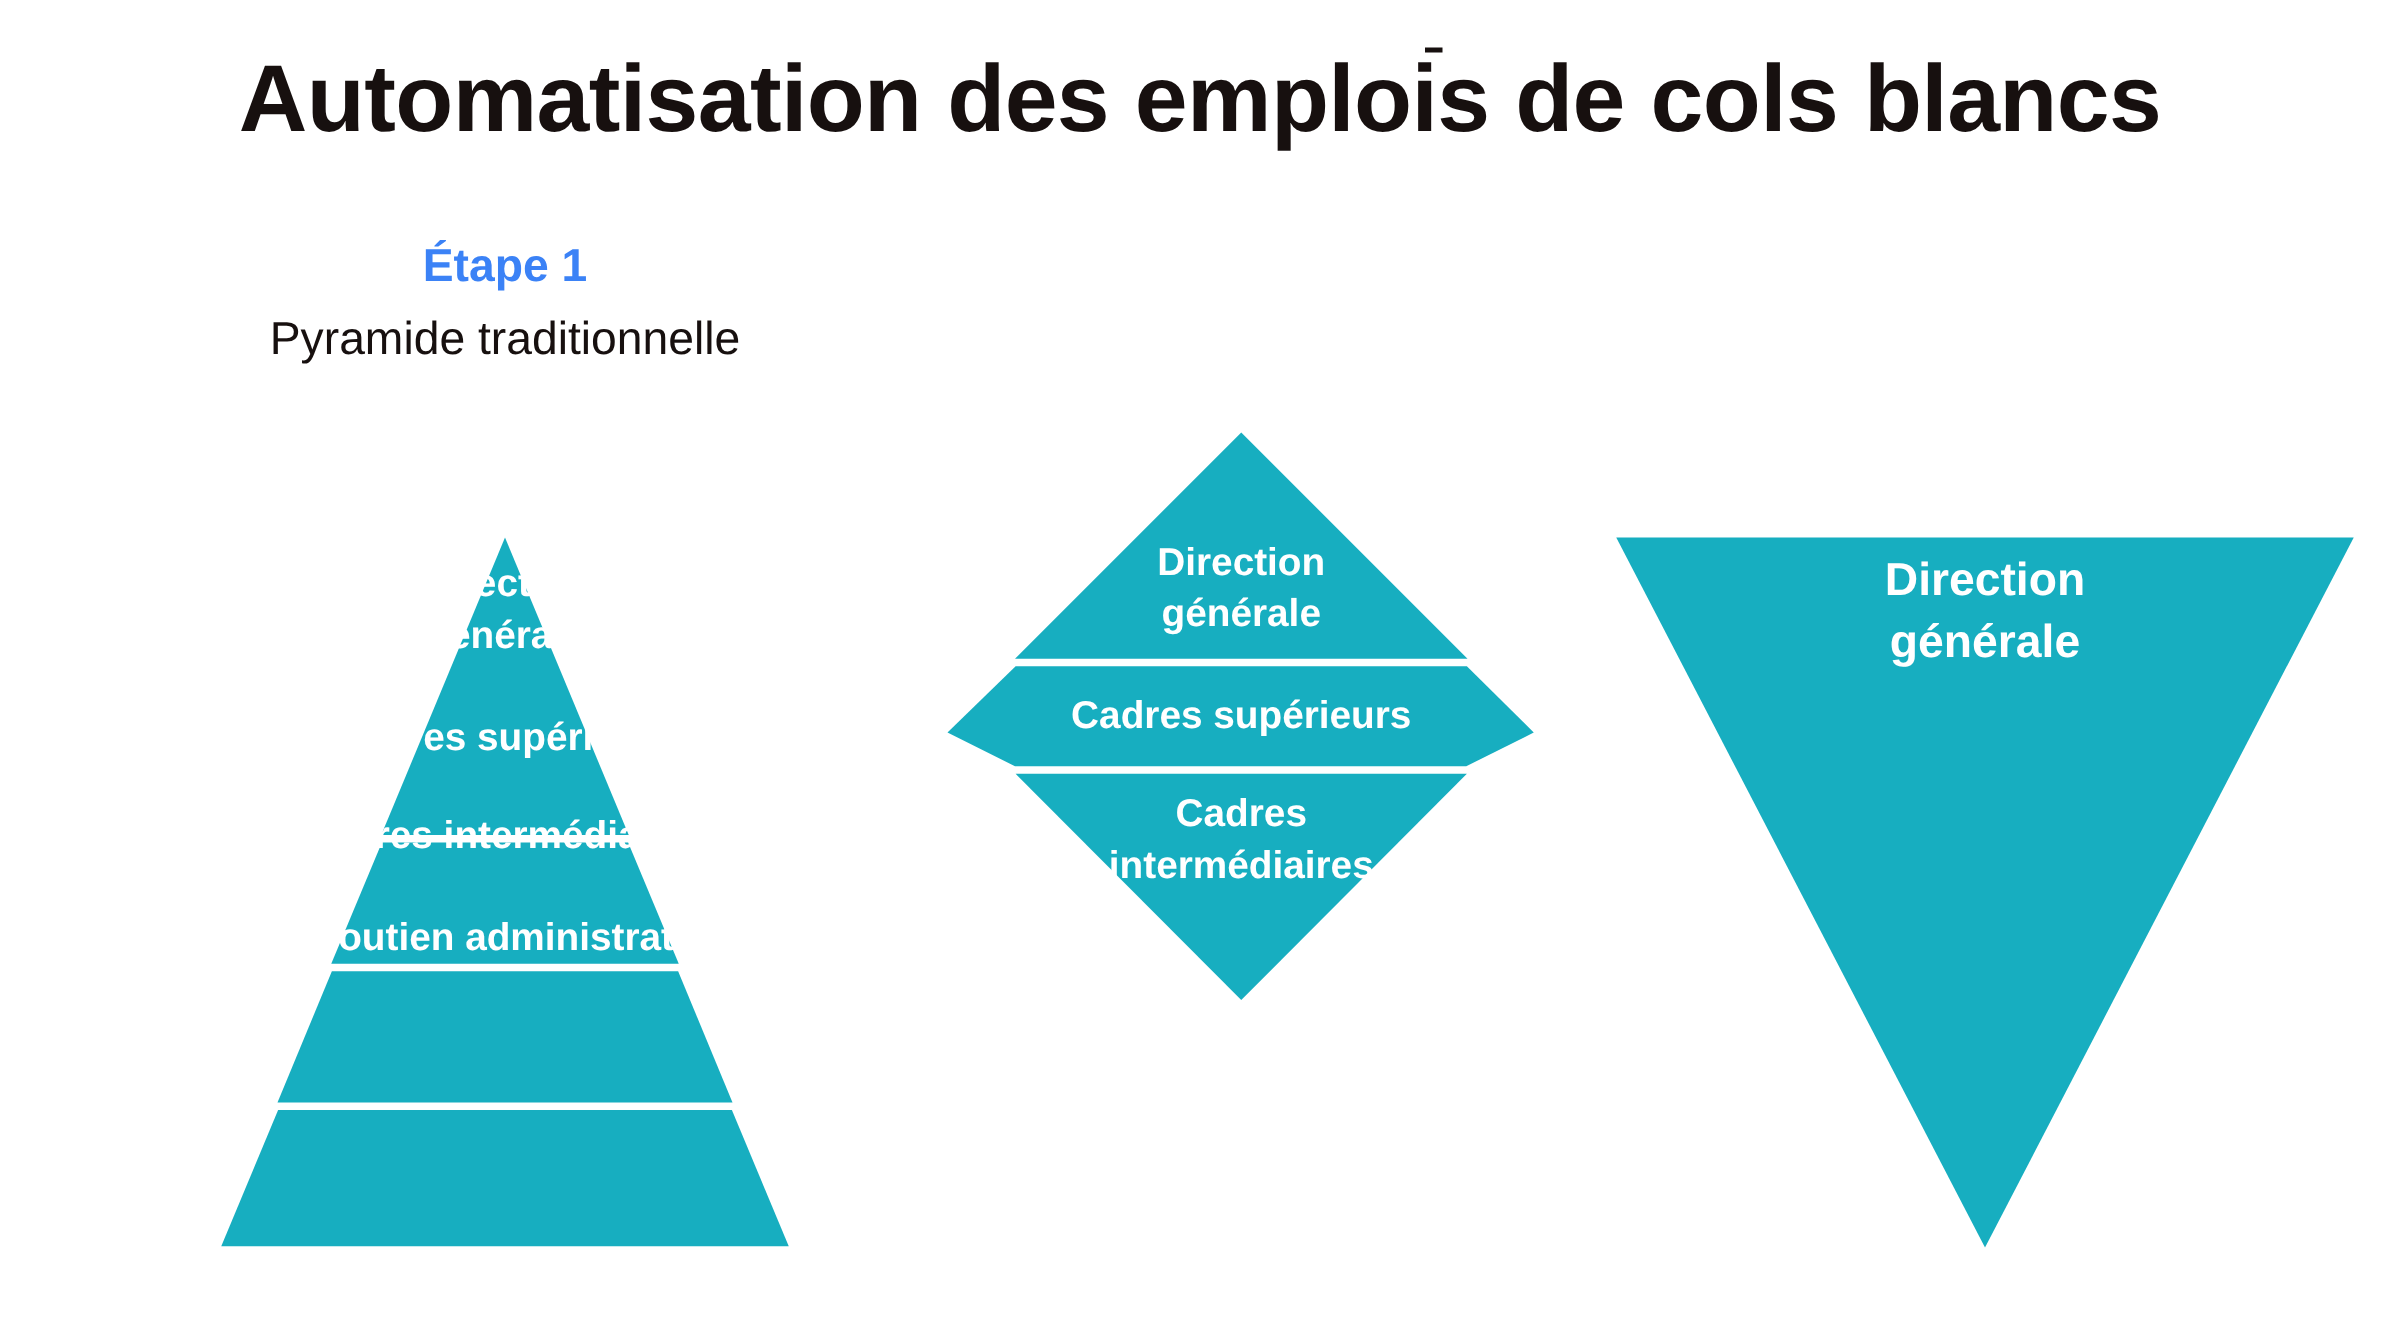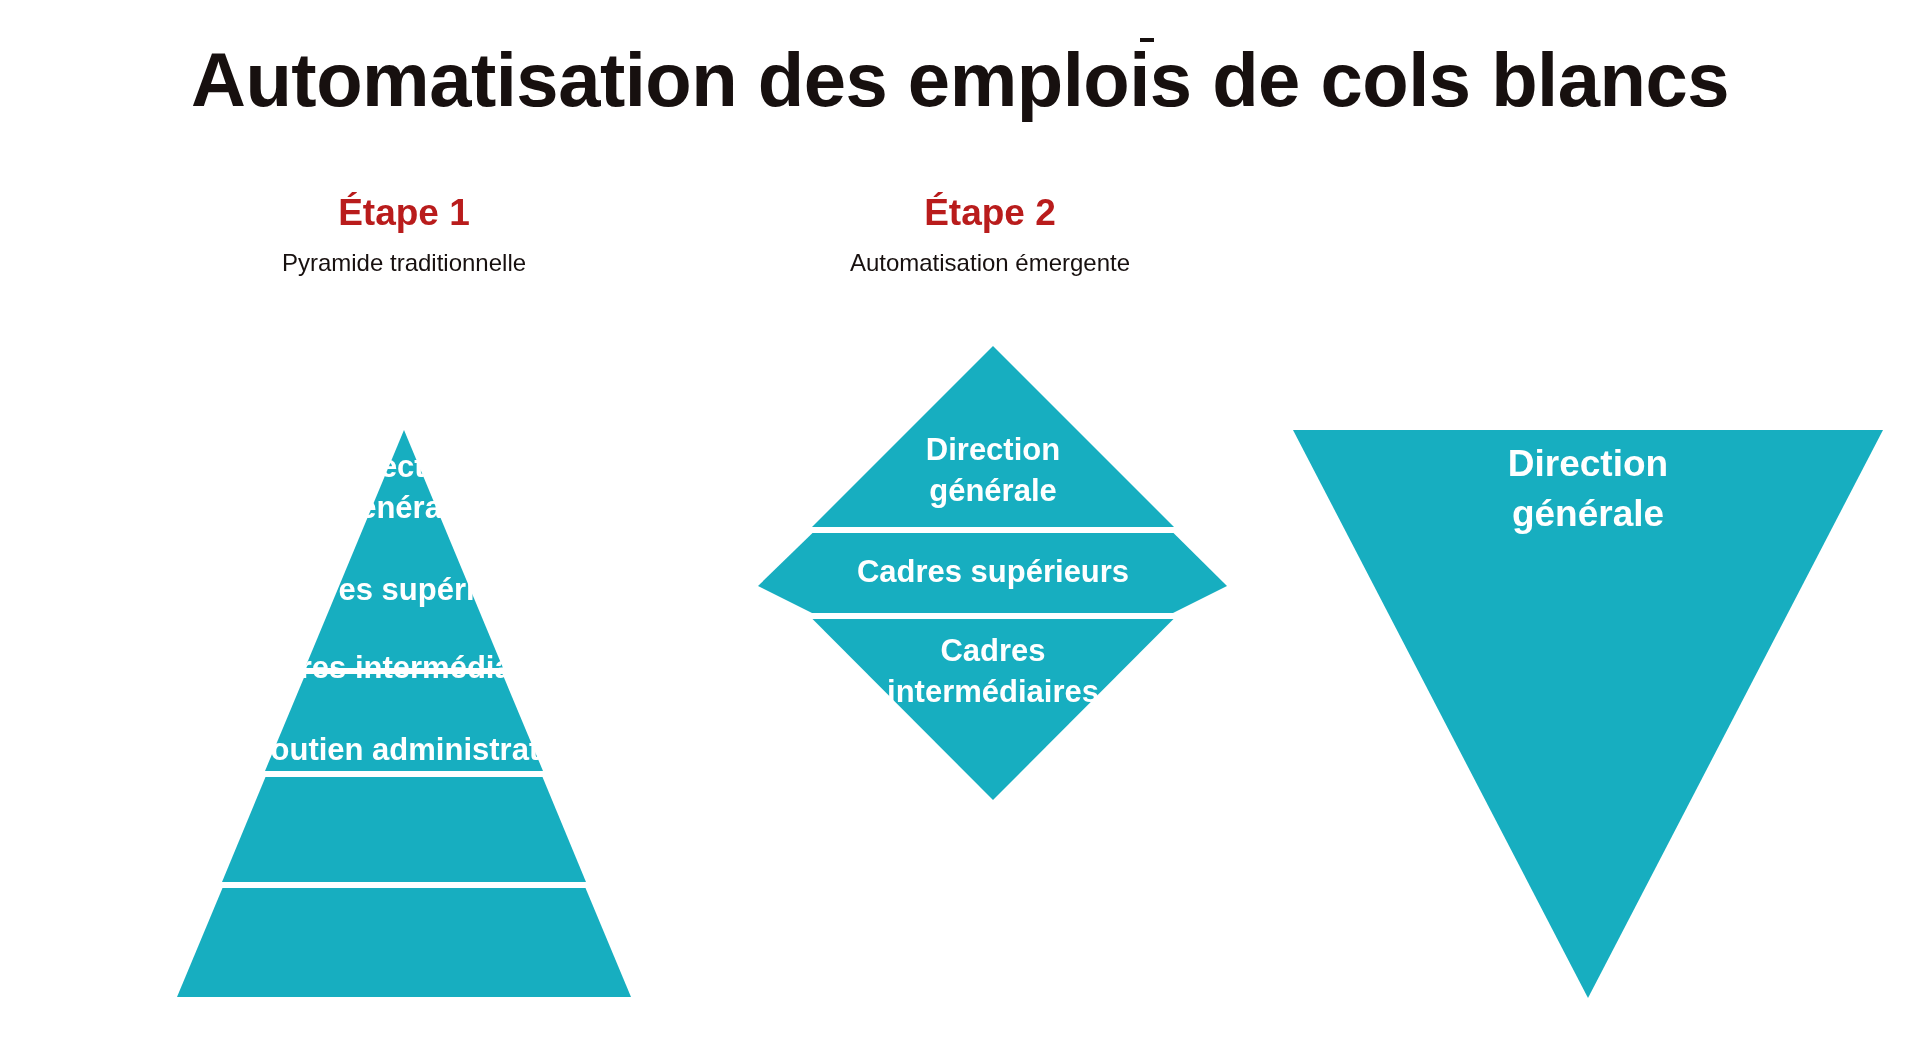--- a/index.html
+++ b/index.html
@@ -45,26 +45,26 @@
 
   
   .col-head {
     position: absolute;
     top: 192px;
     text-align: center;
   }
   .col-head .step {
     font-size: 37px;
     font-weight: bold;
-    color: #b91c1c;
+    color: #3b82f6;
     line-height: 1.15;
     white-space: nowrap;
   }
   .col-head .caption {
-    font-size: 24px;
+    font-size: 37px;
     font-weight: normal;
     color: #17100f;
     line-height: 1.3;
     margin-top: 12px;
     white-space: nowrap;
   }
   #col-head-1 { left: 44px;   width: 720px; }
   #col-head-2 { left: 630px;  width: 720px; }
   #col-head-3 { left: 1160px; width: 720px; }
 
@@ -90,24 +90,20 @@
 <div id="slide">
 
   <div class="slide-title">Automatisation des emplois de cols blancs</div>
   <div class="title-artifact"></div>
 
   <div class="col-head" id="col-head-1">
     <div class="step">Étape 1</div>
     <div class="caption">Pyramide traditionnelle</div>
   </div>
 
-  <div class="col-head" id="col-head-2">
-    <div class="step">Étape 2</div>
-    <div class="caption">Automatisation émergente</div>
-  </div>
 
 
   <svg id="shapes" viewBox="0 0 1920 1062" xmlns="http://www.w3.org/2000/svg">
 
     <g>
 
       <polygon points="404,430 503,668 305,668" fill="#17AEC0"></polygon>
 
       <polygon points="305.5,674 502.5,674 543,771 265,771" fill="#17AEC0"></polygon>
 

